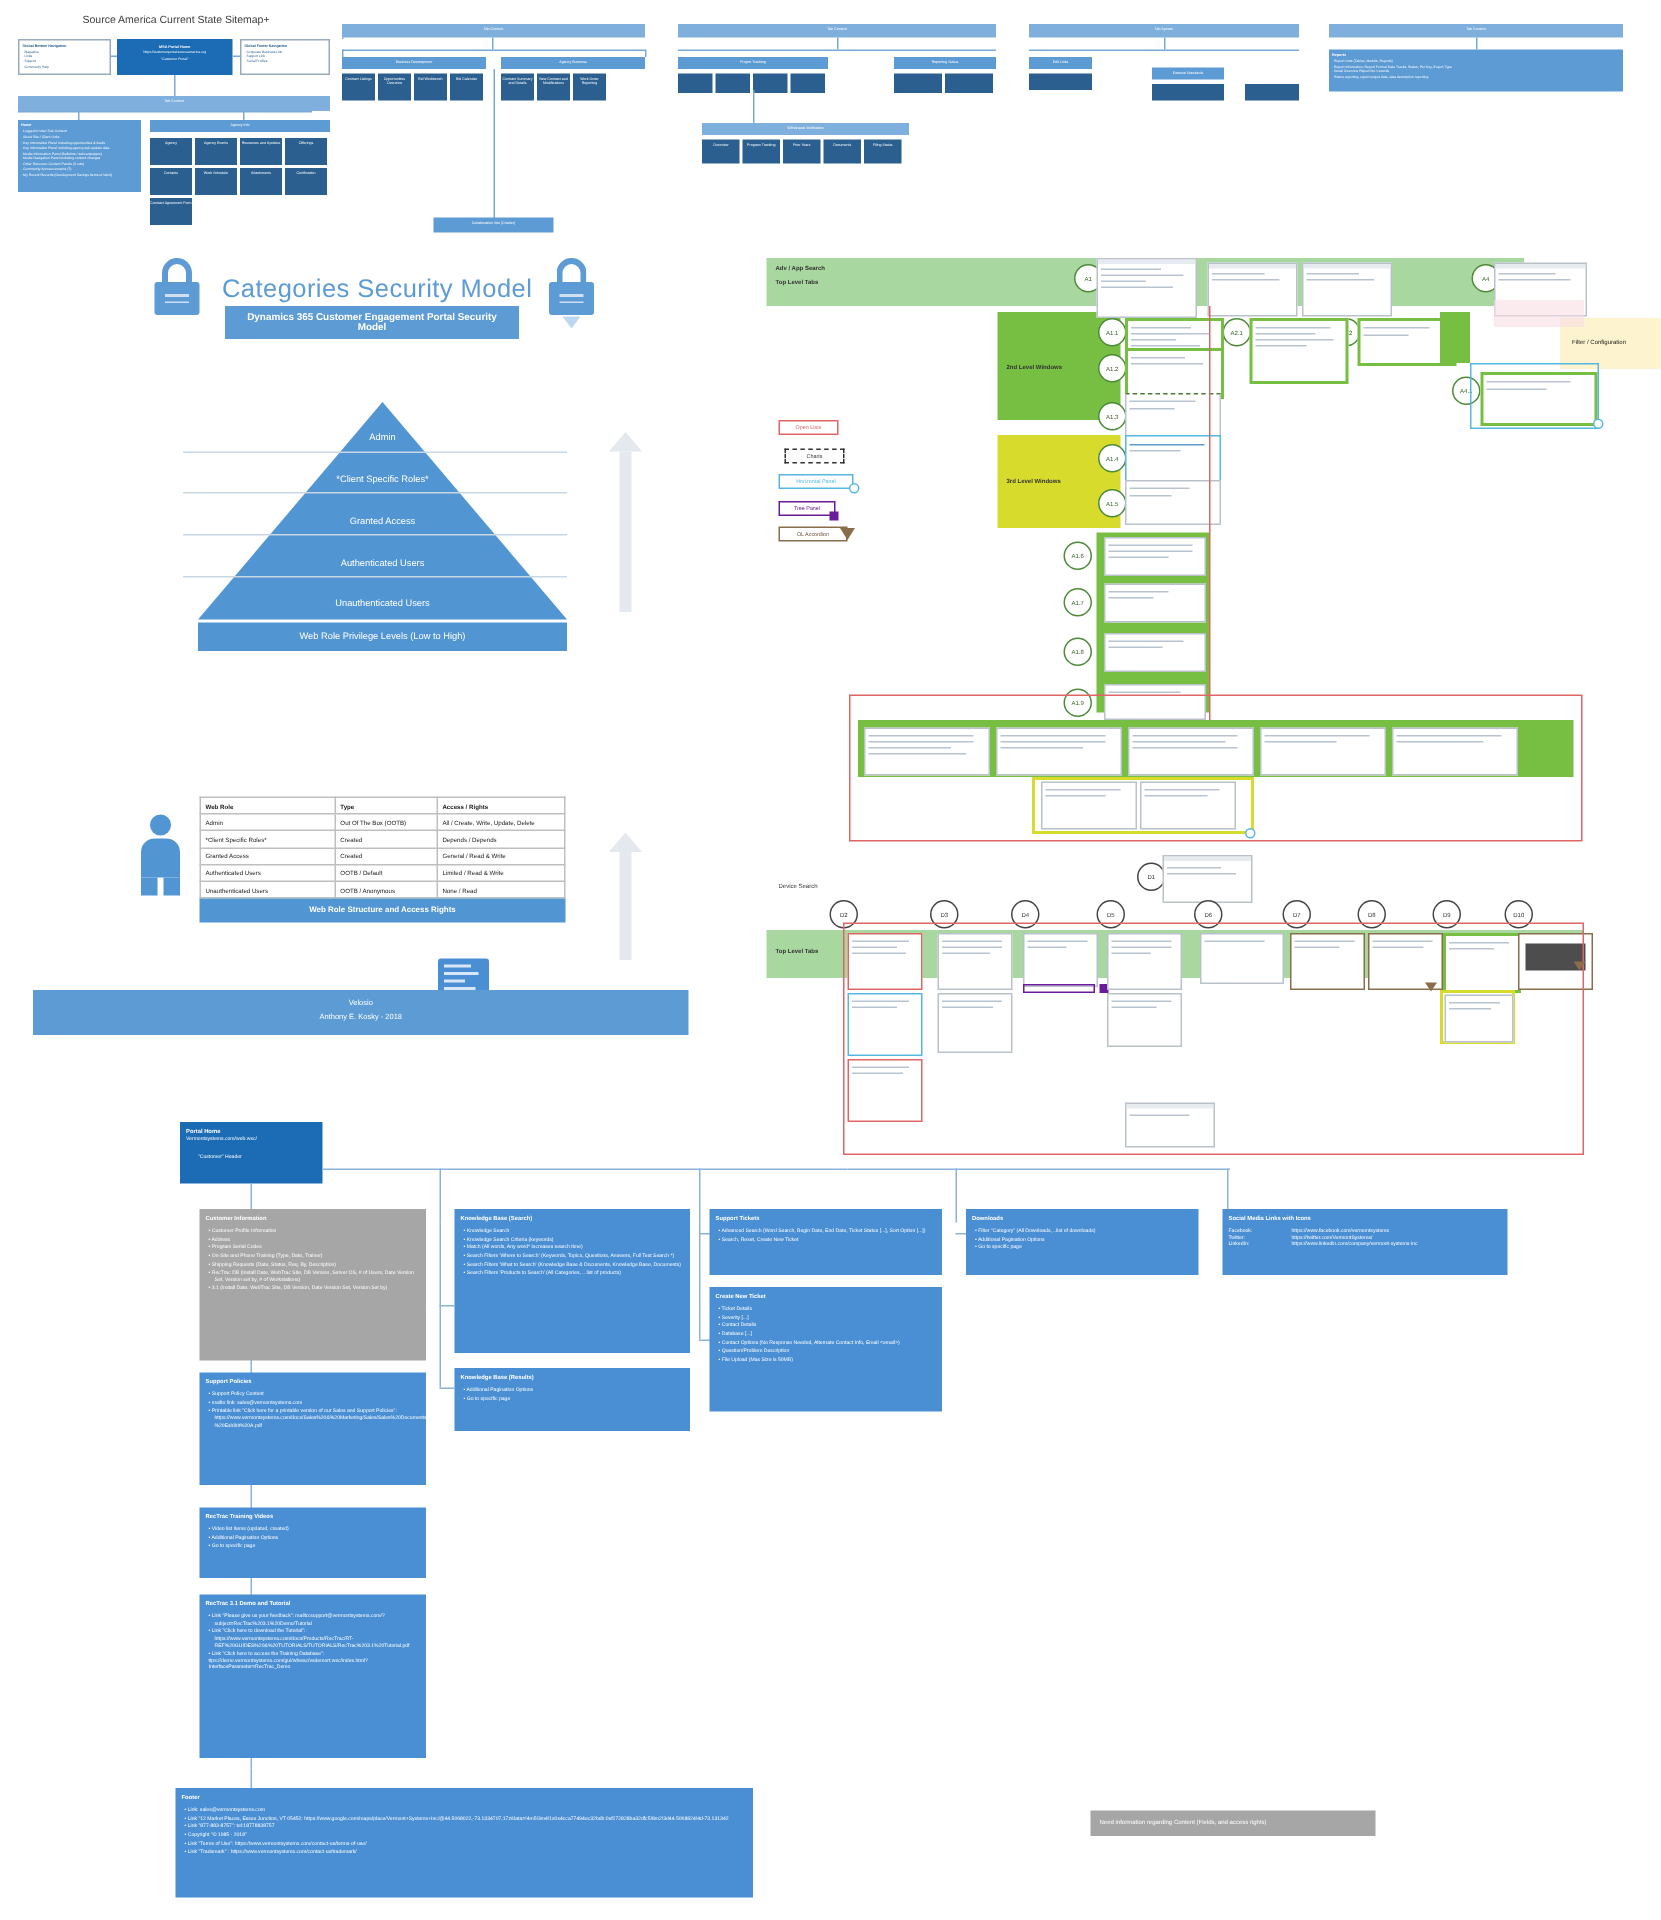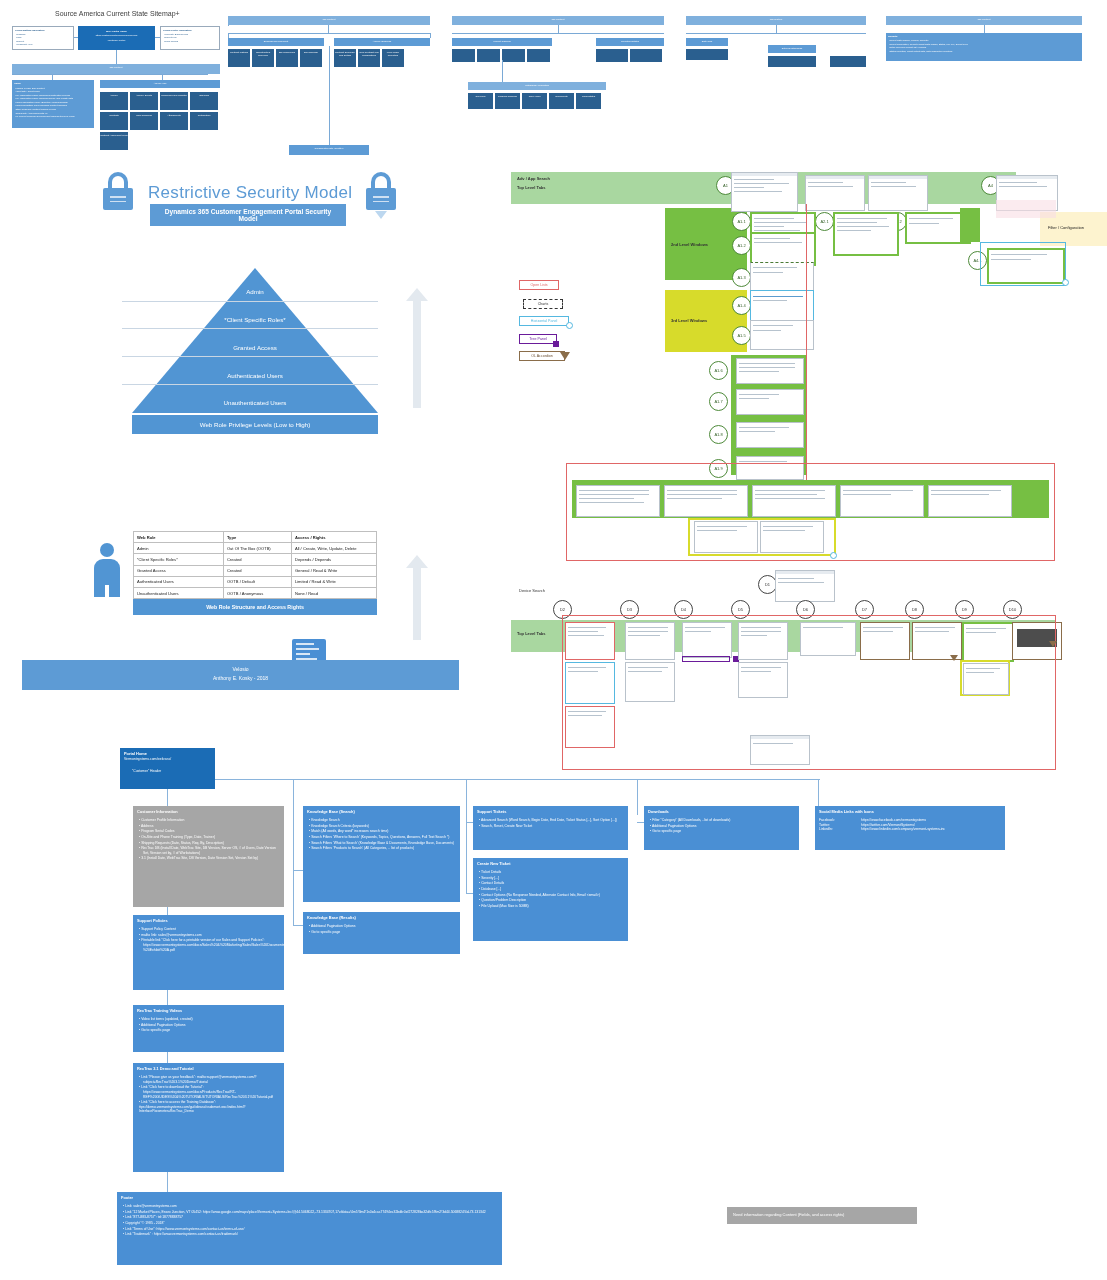--- a/index.html
+++ b/index.html
@@ -208,21 +208,21 @@
 <div class="abs blue-mid sm" style="left:886px;top:33px;width:196px;height:28px;">
   <b>Reports</b>
   <div style="margin-top:1.5px;line-height:1.55;">
     · Report Lists (Tables, Models, Reports)<br>
     · Report Information, Report Format Data Tracks, Status, Per Key, Export Type<br>
     · Detail Overview Report list / records<br>
     · Status reporting, report output data, data description reporting
   </div>
 </div>
 
-<div class="abs" style="left:148px;top:183px;"><span class="title-main">Restrictive Security Model</span></div>
+<div class="abs" style="left:148px;top:183px;"><span class="title-main">Categories Security Model</span></div>
 <div class="abs title-sub" style="left:150px;top:204px;width:196px;">Dynamics 365 Customer Engagement Portal Security Model</div>
 
 <div class="lock" style="left:103px;top:172px;">
   <div class="shackle"></div>
     <div class="body">
       <i></i>
       <i></i>
     </div>
 </div>
 <div class="lock" style="left:366px;top:172px;">

